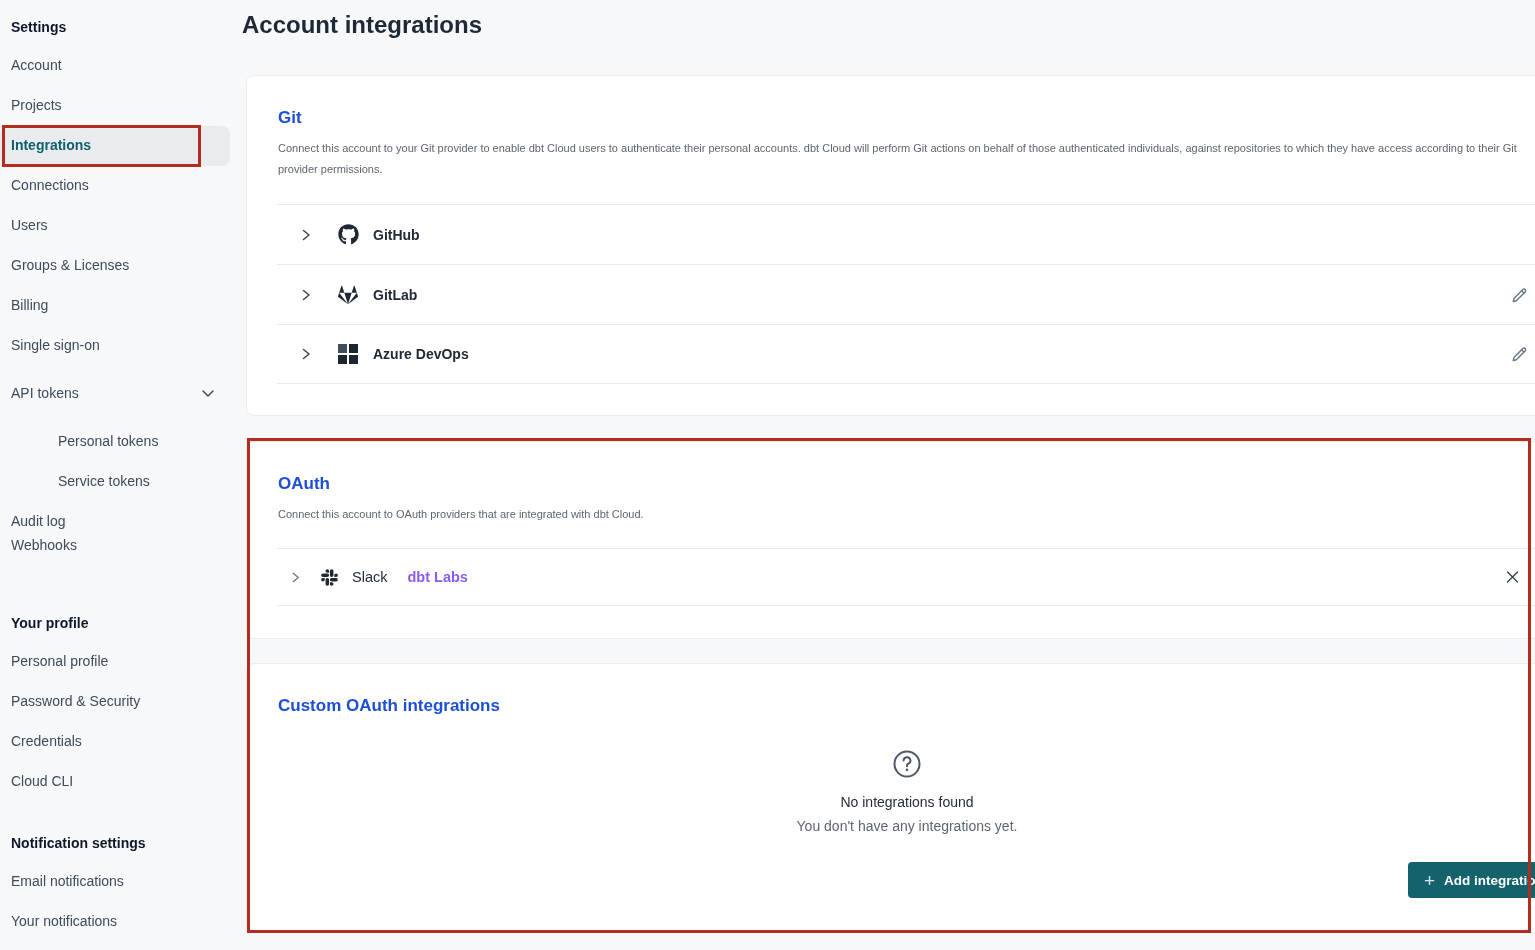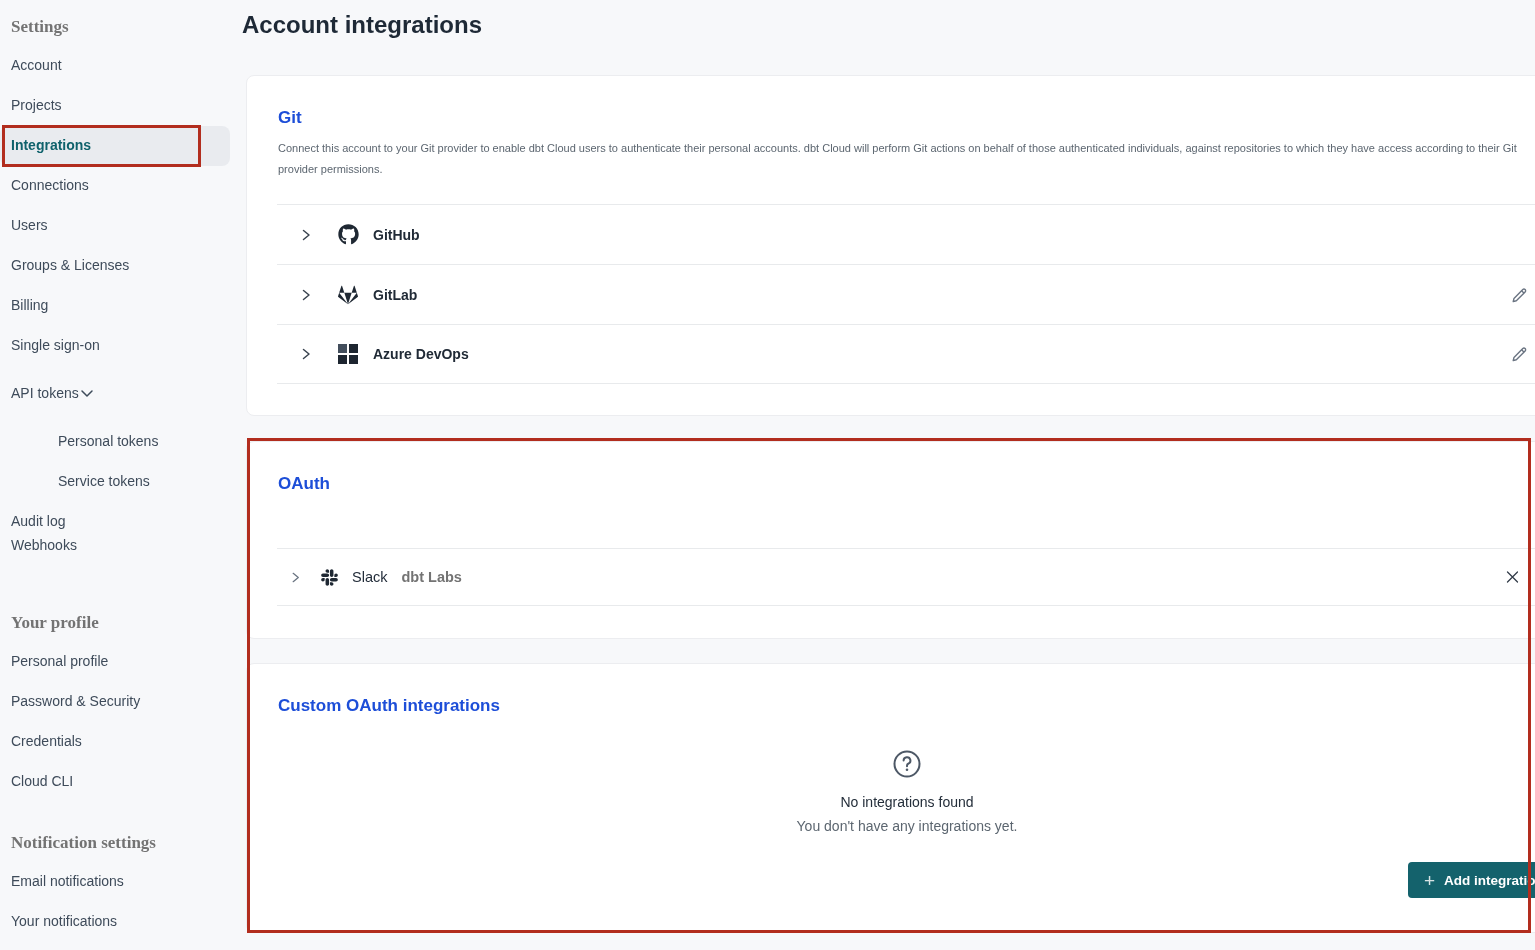--- a/index.html
+++ b/index.html
@@ -8,33 +8,33 @@
     font-family:"Liberation Sans", sans-serif;
     background:#f7f8fa;
     color:#222c38;
     position:relative;
   }
 
   
   .sidebar { position:absolute; left:0; top:0; width:242px; height:950px; }
   .side-heading {
     position:absolute; left:11px; height:40px; display:flex; align-items:center;
-    font-size:17px; font-weight:700; color:#737373;font-family:Liberation Serif, serif;
+    font-size:14px; font-weight:700; color:#0f172a;
   }
   .side-item {
     position:absolute; left:11px; height:40px; display:flex; align-items:center;
     font-size:14px; color:#3e4b5a; cursor:pointer; white-space:nowrap;
   }
   .side-item.sub { left:27px;margin-left:31px; }
   .side-item.active-label { color:#0e616b; font-weight:700; z-index:3; }
   .active-pill {
     position:absolute; left:0; top:126px; width:230px; height:40px;
     background:#e9ebef; border-radius:8px; z-index:1;
   }
-  .side-item.with-chevron { width:205px; justify-content:flex-start; }
+  .side-item.with-chevron { width:205px; justify-content:space-between; }
 
   
   .annot { position:absolute; border:3px solid #b22d1e; pointer-events:none; z-index:50; }
   .annot-sidebar { left:2px; top:125px; width:199px; height:42px; }
   .annot-main { left:247px; top:438px; width:1284px; height:495px; }
 
   
   .main { position:absolute; left:0; top:0; width:1535px; height:950px; }
   .page-title {
     position:absolute; left:242px; top:11px;
@@ -67,21 +67,21 @@
   }
   .prow:last-child { border-bottom:1px solid #e8eaec; }
   .prow .chev { margin-left:22px; display:flex; }
   .prow .picon { margin-left:24px; width:22px; display:flex; justify-content:center; }
   .prow .plabel { margin-left:14px; font-size:14px; font-weight:700; color:#202a36; }
 
   .srow { height:58px; }
   .srow .chev { margin-left:12px; }
   .srow .picon { margin-left:16px; }
   .srow .plabel-reg { margin-left:12px; font-size:14.5px; font-weight:400; color:#232d3a; }
-  .srow .plabel-bold { margin-left:14px; font-size:14.5px; font-weight:700; color:#737373; }
+  .srow .plabel-bold { margin-left:20px; font-size:14.5px; font-weight:700; color:#8b5cf6; }
 
   .row-action { position:absolute; left:1234px; top:50%; transform:translateY(-50%); display:flex; cursor:pointer; }
   .row-action.xpos { left:1228px; }
 
   
   .empty {
     position:absolute; left:0; top:84px; width:1320px;
     display:flex; flex-direction:column; align-items:center; text-align:center;
   }
   .empty .q-icon { margin-bottom:10px; }
@@ -205,20 +205,21 @@
               <path d="M11.1 2.9a1.55 1.55 0 0 1 2.2 2.2L5 13.4l-2.9.7.7-2.9 8.3-8.3z" fill="none" stroke="#6a7482" stroke-width="1.3" stroke-linejoin="round"></path>
               <path d="M10 4.1l2.1 2.1" fill="none" stroke="#6a7482" stroke-width="1.3"></path>
             </svg>
         </span>
       </div>
     </div>
   </section>
 
   <section class="card card-oauth">
     <h2 class="card-title">OAuth</h2>
+    <p class="card-desc">Connect this account to OAuth providers that are integrated with dbt Cloud.</p>
 
     <div class="rows rows-oauth">
       <div class="prow srow">
         <span class="chev">
           <svg width="13" height="13" viewBox="0 0 14 14">
               <polyline points="4.5,2.5 10,7 4.5,11.5" fill="none" stroke="#6a7482" stroke-width="1.4" stroke-linecap="round" stroke-linejoin="round"></polyline>
             </svg>
         </span>
         <span class="picon">
           <svg width="19" height="19" viewBox="0 0 448 512">

